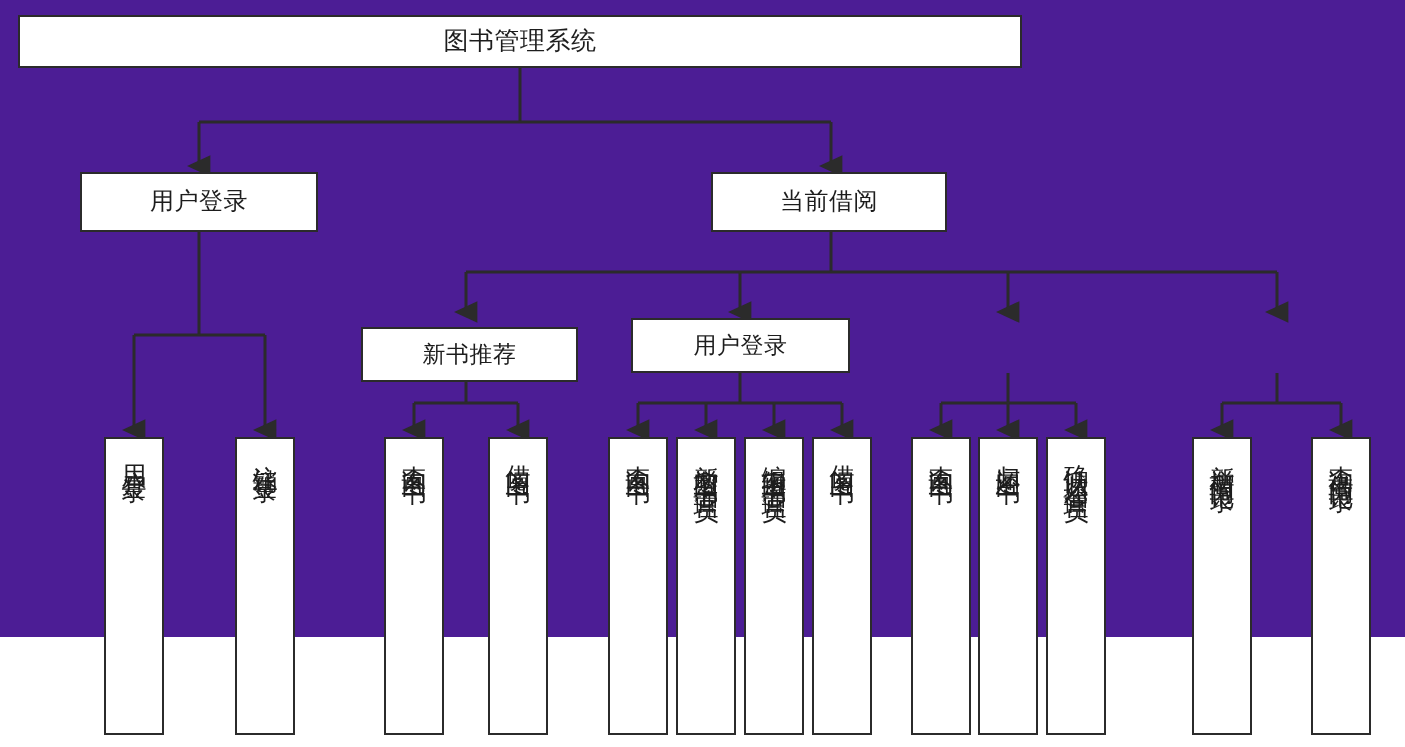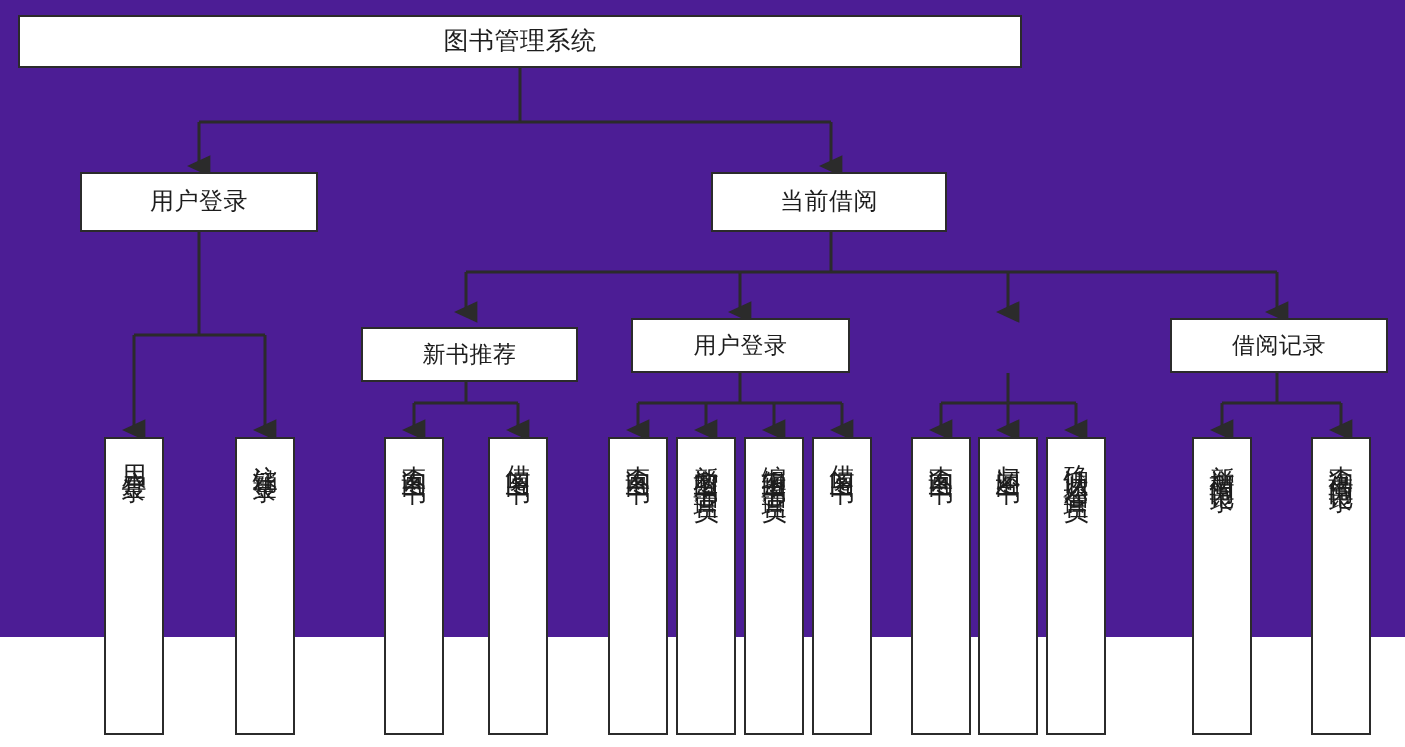--- a/index.html
+++ b/index.html
@@ -139,23 +139,20 @@
   <div class="node-box node-l2" style="left:711px; top:172px; width:236px; height:60px;">
     <span class="node-label">当前借阅</span>
   </div>
 
   <div class="node-box node-l3" style="left:361px; top:318px; width:217px; height:55px;margin-top:9px;">
     <span class="node-label">新书推荐</span>
   </div>
   <div class="node-box node-l3" style="left:631px; top:318px; width:219px; height:55px;">
     <span class="node-label">用户登录</span>
   </div>
-  <div class="node-box node-l3" style="left:1170px; top:318px; width:218px; height:55px;">
-    <span class="node-label">借阅记录</span>
-  </div>
 
   <div class="node-box node-leaf" style="left:104px; top:437px; width:60px; height:298px;">
     <span class="node-label">用户登录</span>
   </div>
   <div class="node-box node-leaf" style="left:235px; top:437px; width:60px; height:298px;">
     <span class="node-label">注销登录</span>
   </div>
 
   <div class="node-box node-leaf" style="left:384px; top:437px; width:60px; height:298px;">
     <span class="node-label">查询图书</span>

